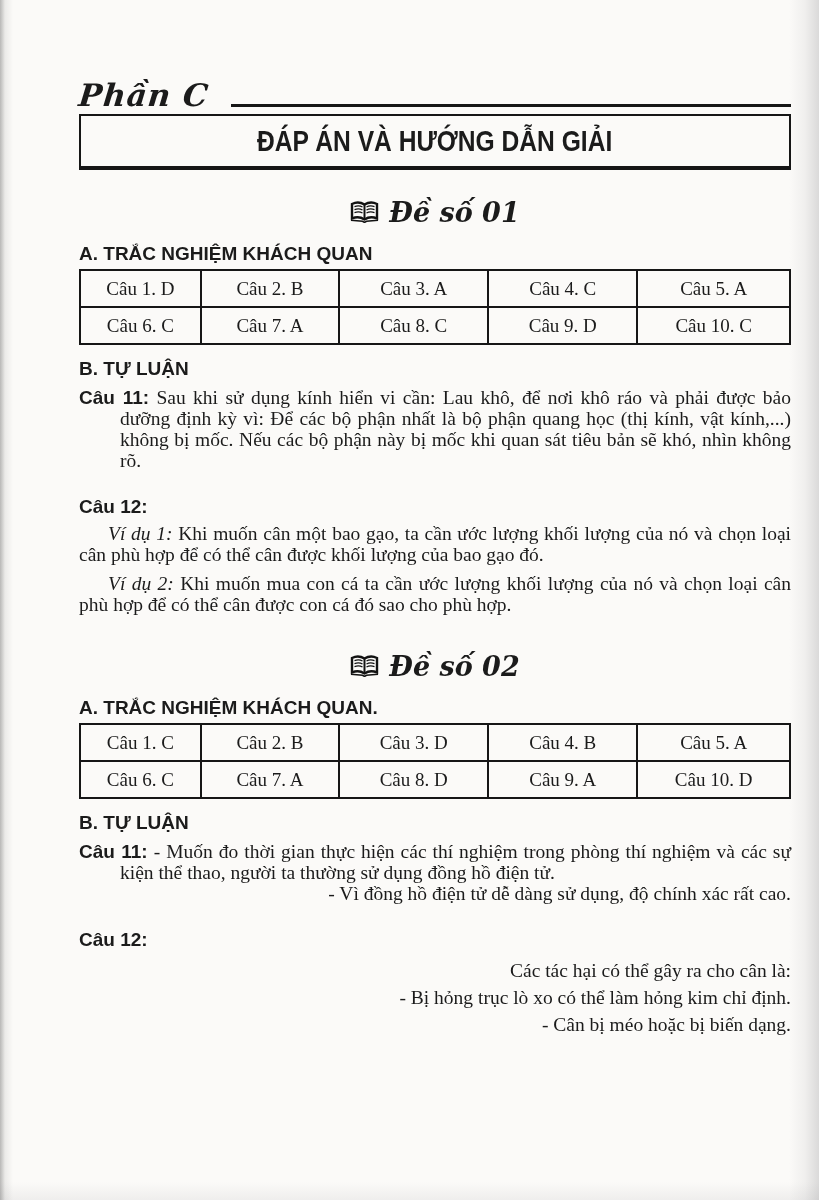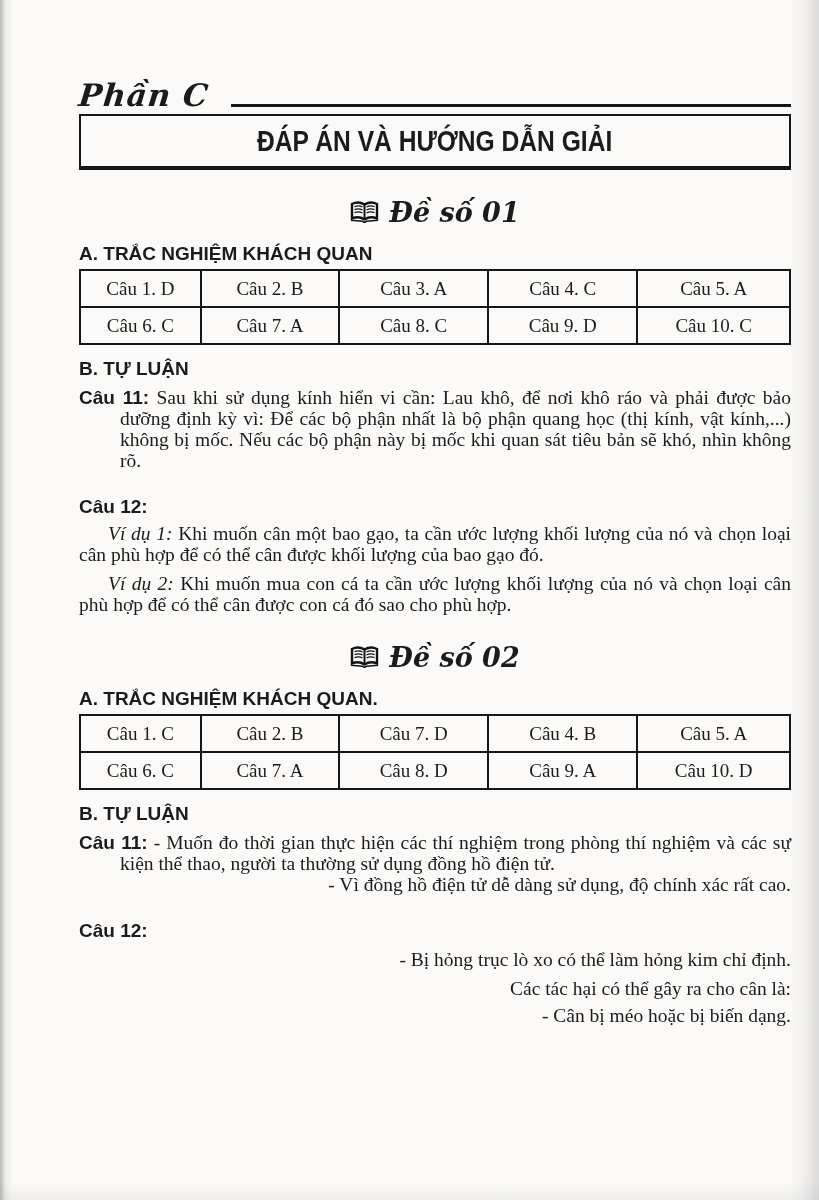--- a/index.html
+++ b/index.html
@@ -55,21 +55,21 @@
     height:36px;
   }
   .exam-heading .book-icon { margin-right:10px; display:inline-flex; }
   .exam-heading .exam-title {
     font-family:"DejaVu Serif", serif;
     font-style:italic; font-weight:bold;
     font-size:27px;
     white-space:nowrap;
   }
   .exam1-heading { margin-top:24px; }
-  .exam2-heading { margin-top:24px; }
+  .exam2-heading { margin-top:33px; }
 
   
   .sec-heading {
     font-family:"Liberation Sans", sans-serif;
     font-weight:bold;
     font-size:19px;
     height:24px; line-height:24px;
     margin-top:12px;
   }
 
@@ -200,21 +200,21 @@
           <col style="width:17%">
           <col style="width:19.5%">
           <col style="width:21%">
           <col style="width:21%">
           <col style="width:21.5%">
         </colgroup>
       <tbody>
           <tr>
         <td>Câu 1. C</td>
         <td>Câu 2. B</td>
-        <td>Câu 7. D</td>
+        <td>Câu 3. D</td>
         <td>Câu 4. B</td>
         <td>Câu 5. A</td>
       </tr>
       <tr>
         <td>Câu 6. C</td>
         <td>Câu 7. A</td>
         <td>Câu 8. D</td>
         <td>Câu 9. A</td>
         <td>Câu 10. D</td>
       </tr>
@@ -222,20 +222,20 @@
       </table>
 
     <div class="sec-heading">B. TỰ LUẬN</div>
 
     <p class="body-par hang"><span class="q-label">Câu 11:</span> <span>- Muốn đo thời gian thực hiện các thí nghiệm trong phòng thí nghiệm và các sự kiện thể thao, người ta thường sử dụng đồng hồ điện tử.</span></p>
 
     <p class="body-par indent-line">- Vì đồng hồ điện tử dễ dàng sử dụng, độ chính xác rất cao.</p>
 
     <div class="label-line"><span class="q-label">Câu 12:</span></div>
 
+    <p class="body-par indent-line mt8">Các tác hại có thể gây ra cho cân là:</p>
     <p class="body-par indent-line mt6">- Bị hỏng trục lò xo có thể làm hỏng kim chỉ định.</p>
-    <p class="body-par indent-line mt8">Các tác hại có thể gây ra cho cân là:</p>
     <p class="body-par indent-line mt6">- Cân bị méo hoặc bị biến dạng.</p>
 
   </div>
 
   <div class="page-number">86</div>
 </div>
 
 </body></html>

